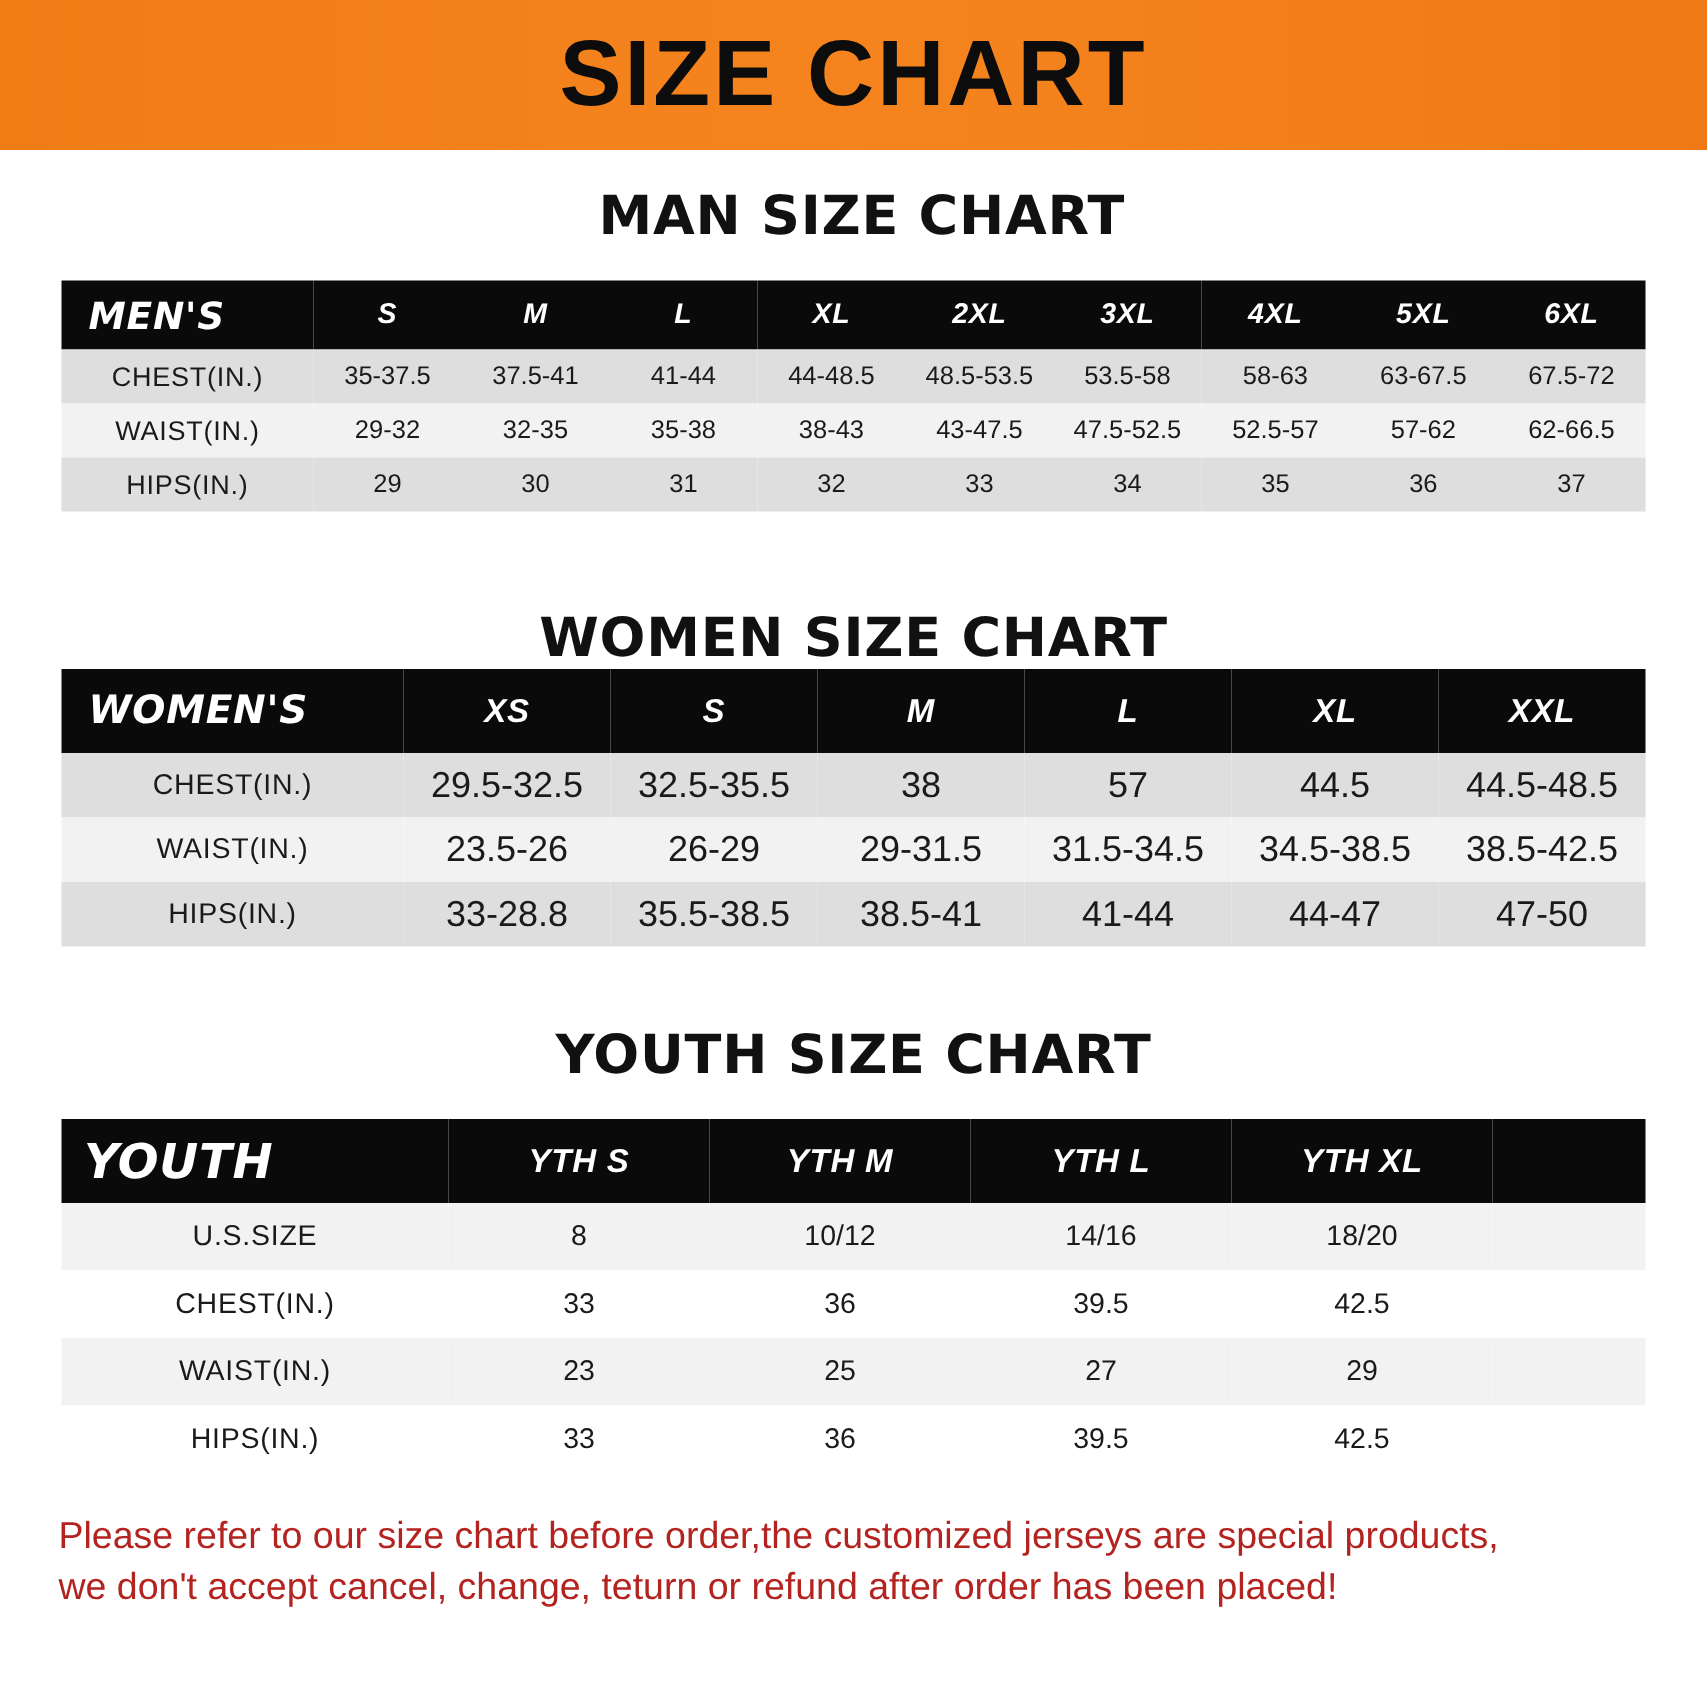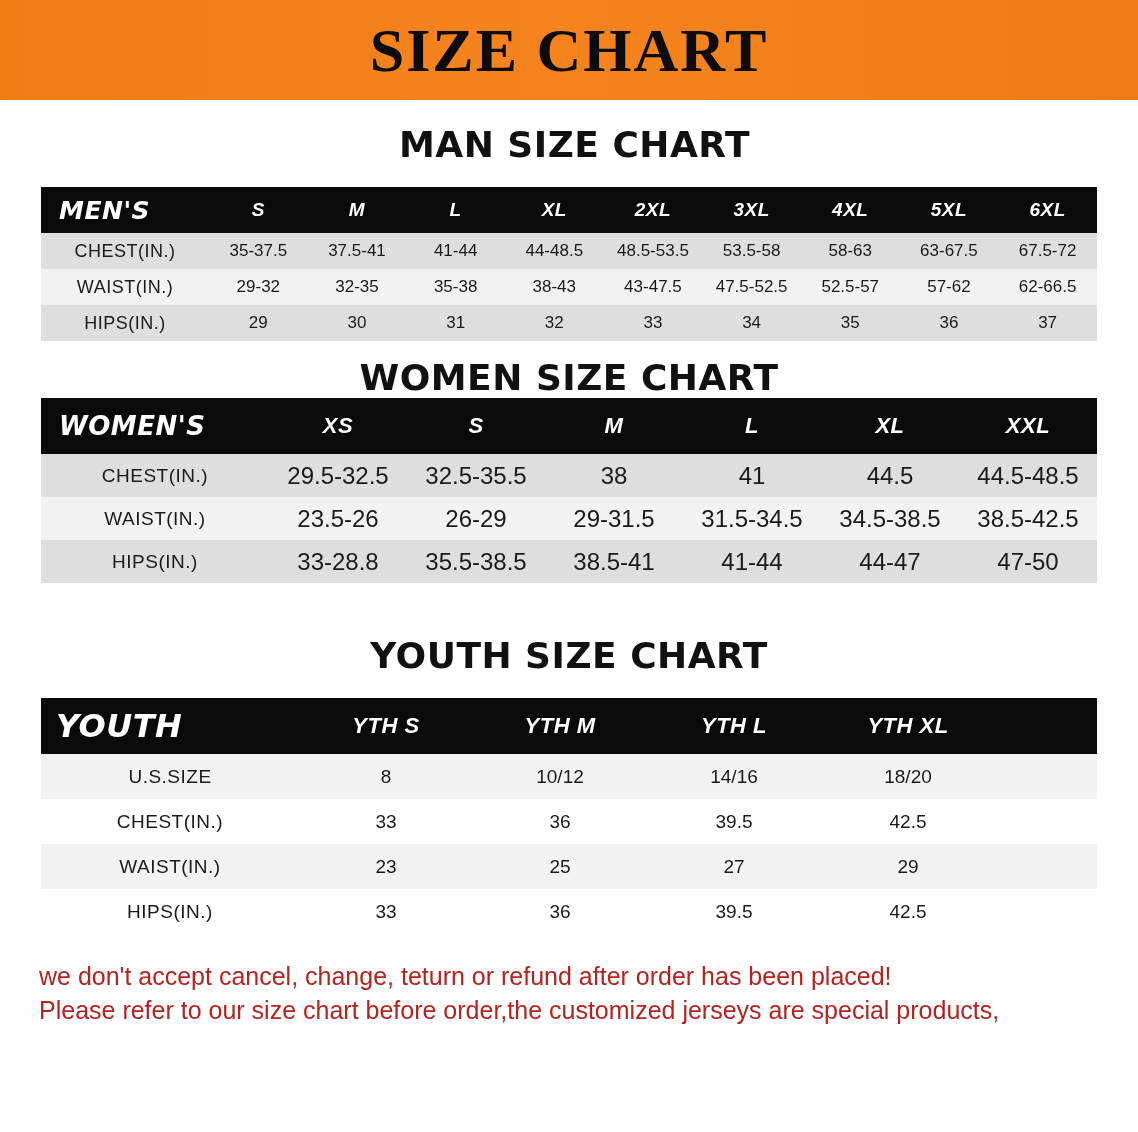--- a/index.html
+++ b/index.html
@@ -25,40 +25,40 @@
   
   .banner {
     height: 100px;
     background: #f47b17;
     background: linear-gradient(90deg, #f07c16 0%, #f5841f 50%, #ef7a15 100%);
     display: flex;
     align-items: center;
     justify-content: center;
   }
   .banner-title {
-    font-family: Liberation Serif, serif;
+    font-family: Liberation Sans, sans-serif;
     font-weight: 700;
     font-size: 62px;
     letter-spacing: 2px;
     color: #0c0c0c;
     line-height: 1;
     text-align: center;
   }
 
   
   .section-title {
     text-align: center;
     font-family: "DejaVu Sans", sans-serif;
     font-weight: 700;
     font-size: 36px;
     color: #111111;
     letter-spacing: 0.5px;
   }
   .man-title   { margin: 24px 0 0 0; padding-left: 11px; }
-  .women-title { margin: 16px 0 0 0; }
+  .women-title { margin: 64px 0 0 0; }
   .youth-title { margin: 52px 0 0 0; }
 
   
   .table-wrap {
     margin: 0 auto;
     width: 1056px;
   }
   .man-wrap   { margin-top: 22px; }
   .women-wrap { }
   .youth-wrap { margin-top: 22px; }
@@ -219,21 +219,21 @@
           <td>L</td>
           <td>XL</td>
           <td>XXL</td>
         </tr>
 
         <tr class="body-row shade-dark">
           <td class="lbl">CHEST(IN.)</td>
           <td>29.5-32.5</td>
           <td>32.5-35.5</td>
           <td>38</td>
-          <td>41</td>
+          <td>57</td>
           <td>44.5</td>
           <td>44.5-48.5</td>
         </tr>
 
         <tr class="body-row shade-light">
           <td class="lbl">WAIST(IN.)</td>
           <td>23.5-26</td>
           <td>26-29</td>
           <td>29-31.5</td>
           <td>31.5-34.5</td>
@@ -305,17 +305,17 @@
           <td>36</td>
           <td>39.5</td>
           <td>42.5</td>
           <td></td>
         </tr>
       </tbody>
     </table>
   </div>
 
   <div class="note">
+    <span class="line line1">Please refer to our size chart before order,the customized jerseys are special products,</span>
     <span class="line line2">we don't accept cancel, change, teturn or refund after order has been placed!</span>
-    <span class="line line1">Please refer to our size chart before order,the customized jerseys are special products,</span>
   </div>
 
 </div>
 
 </body></html>

